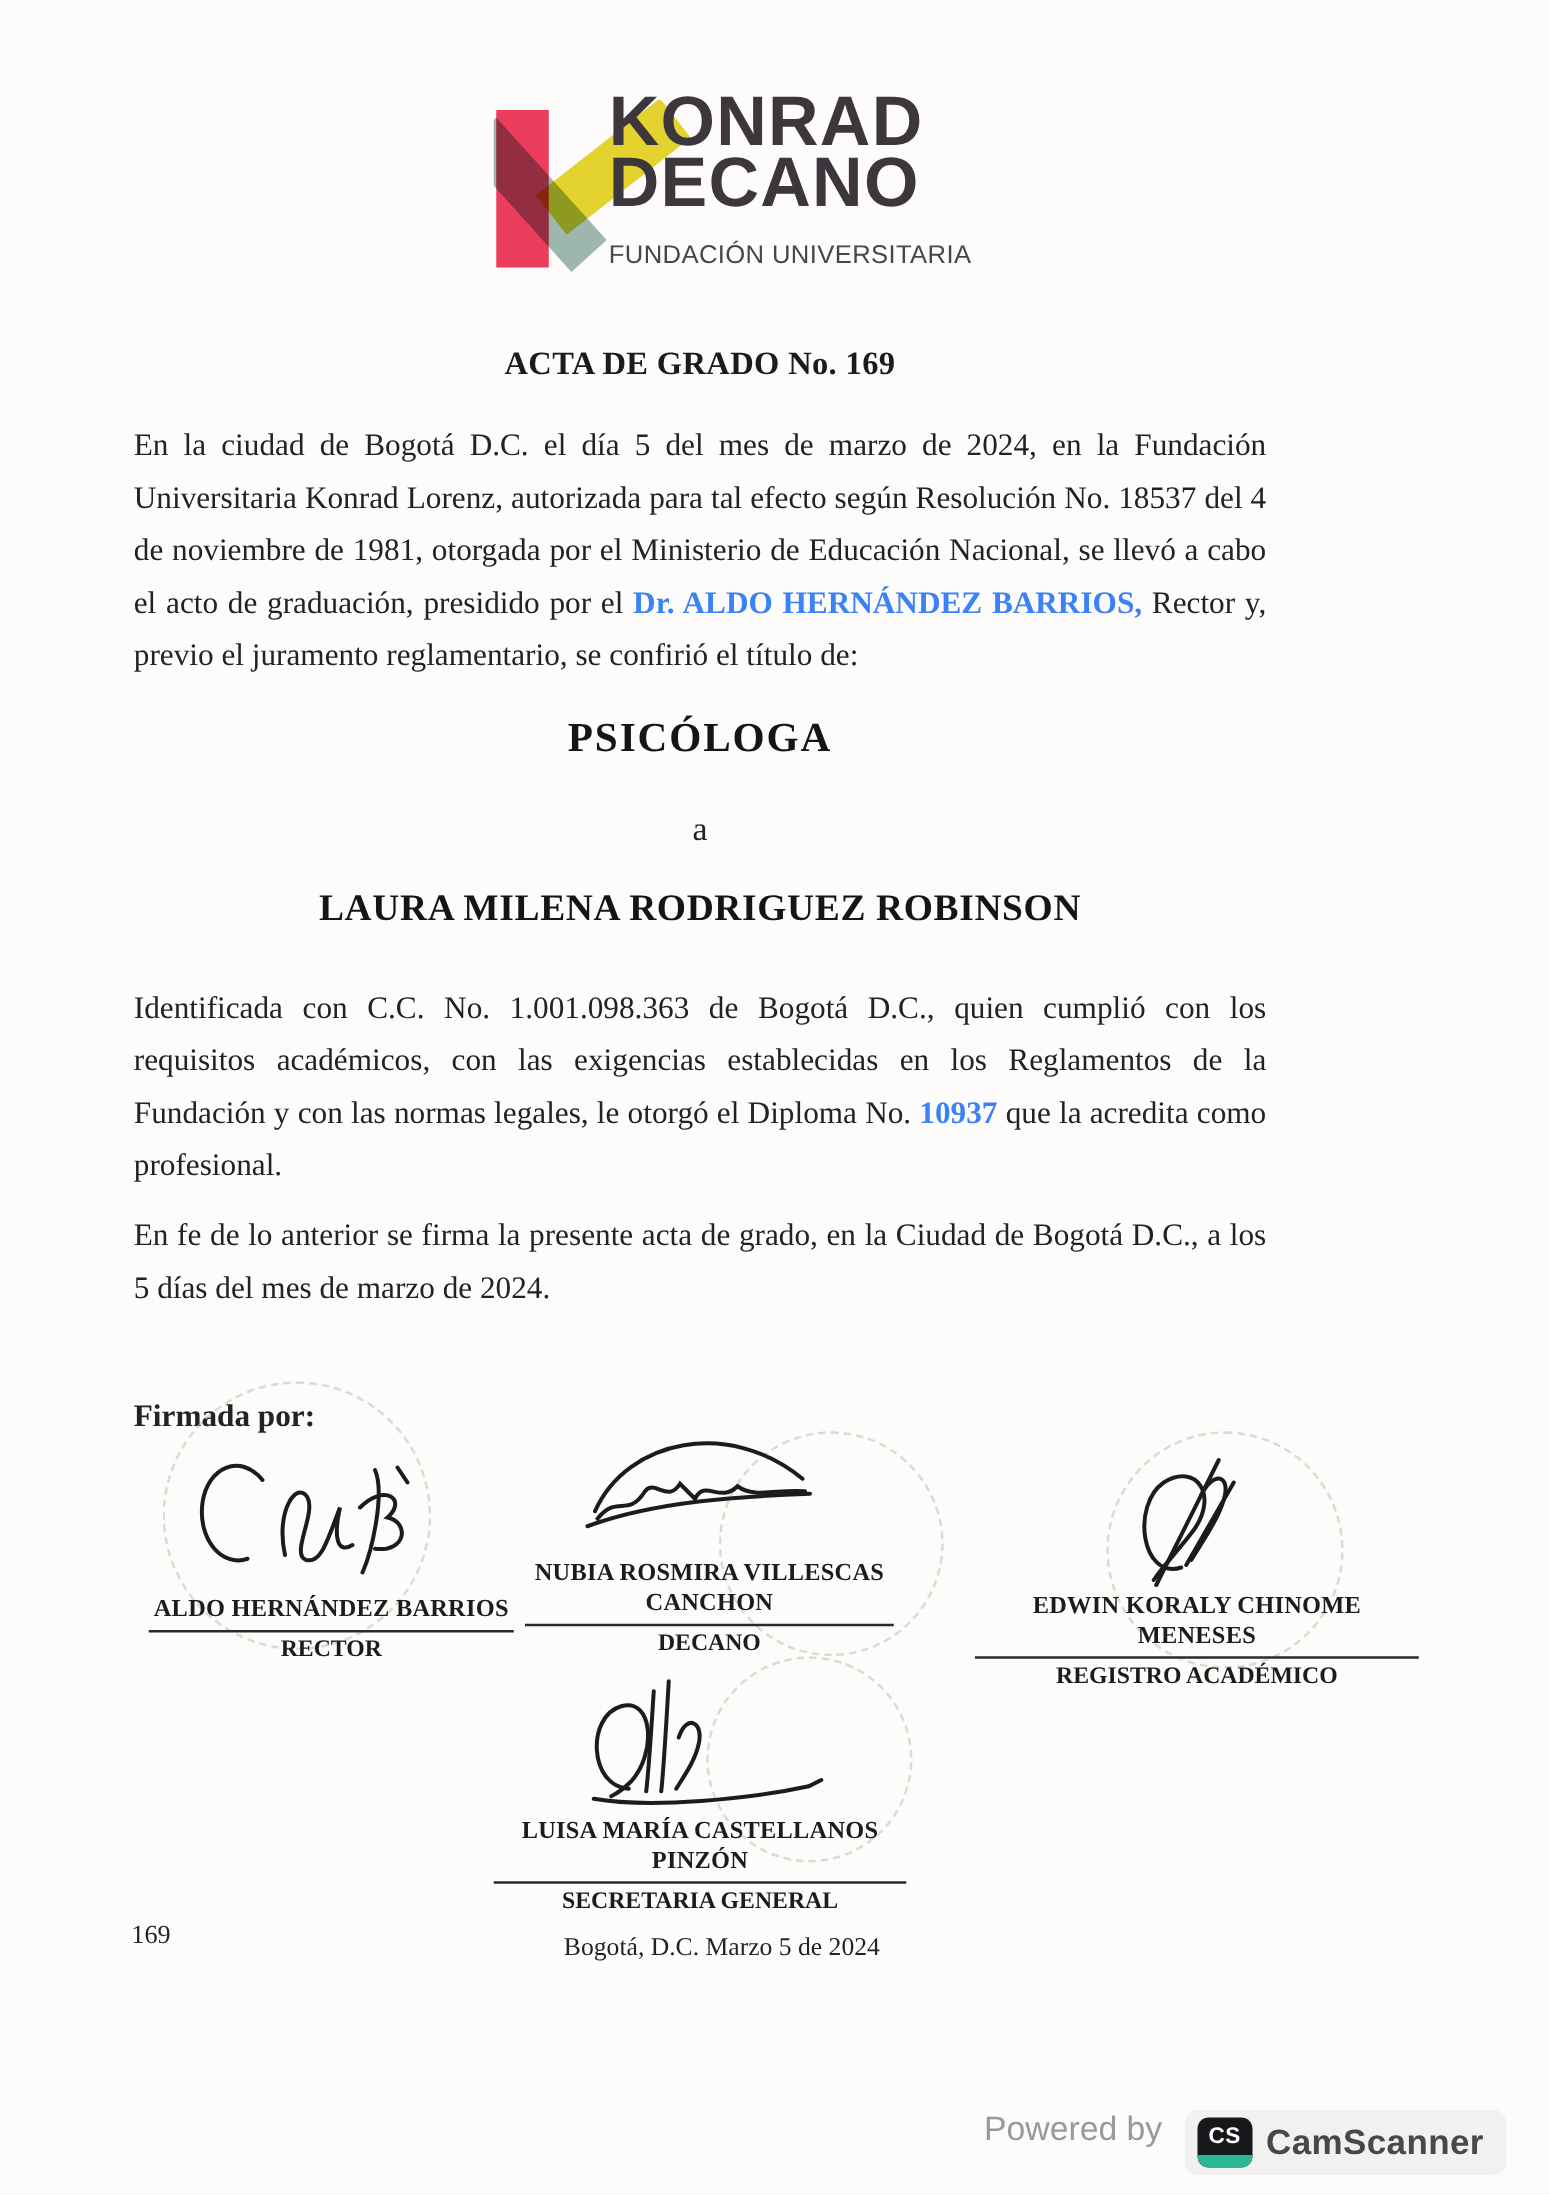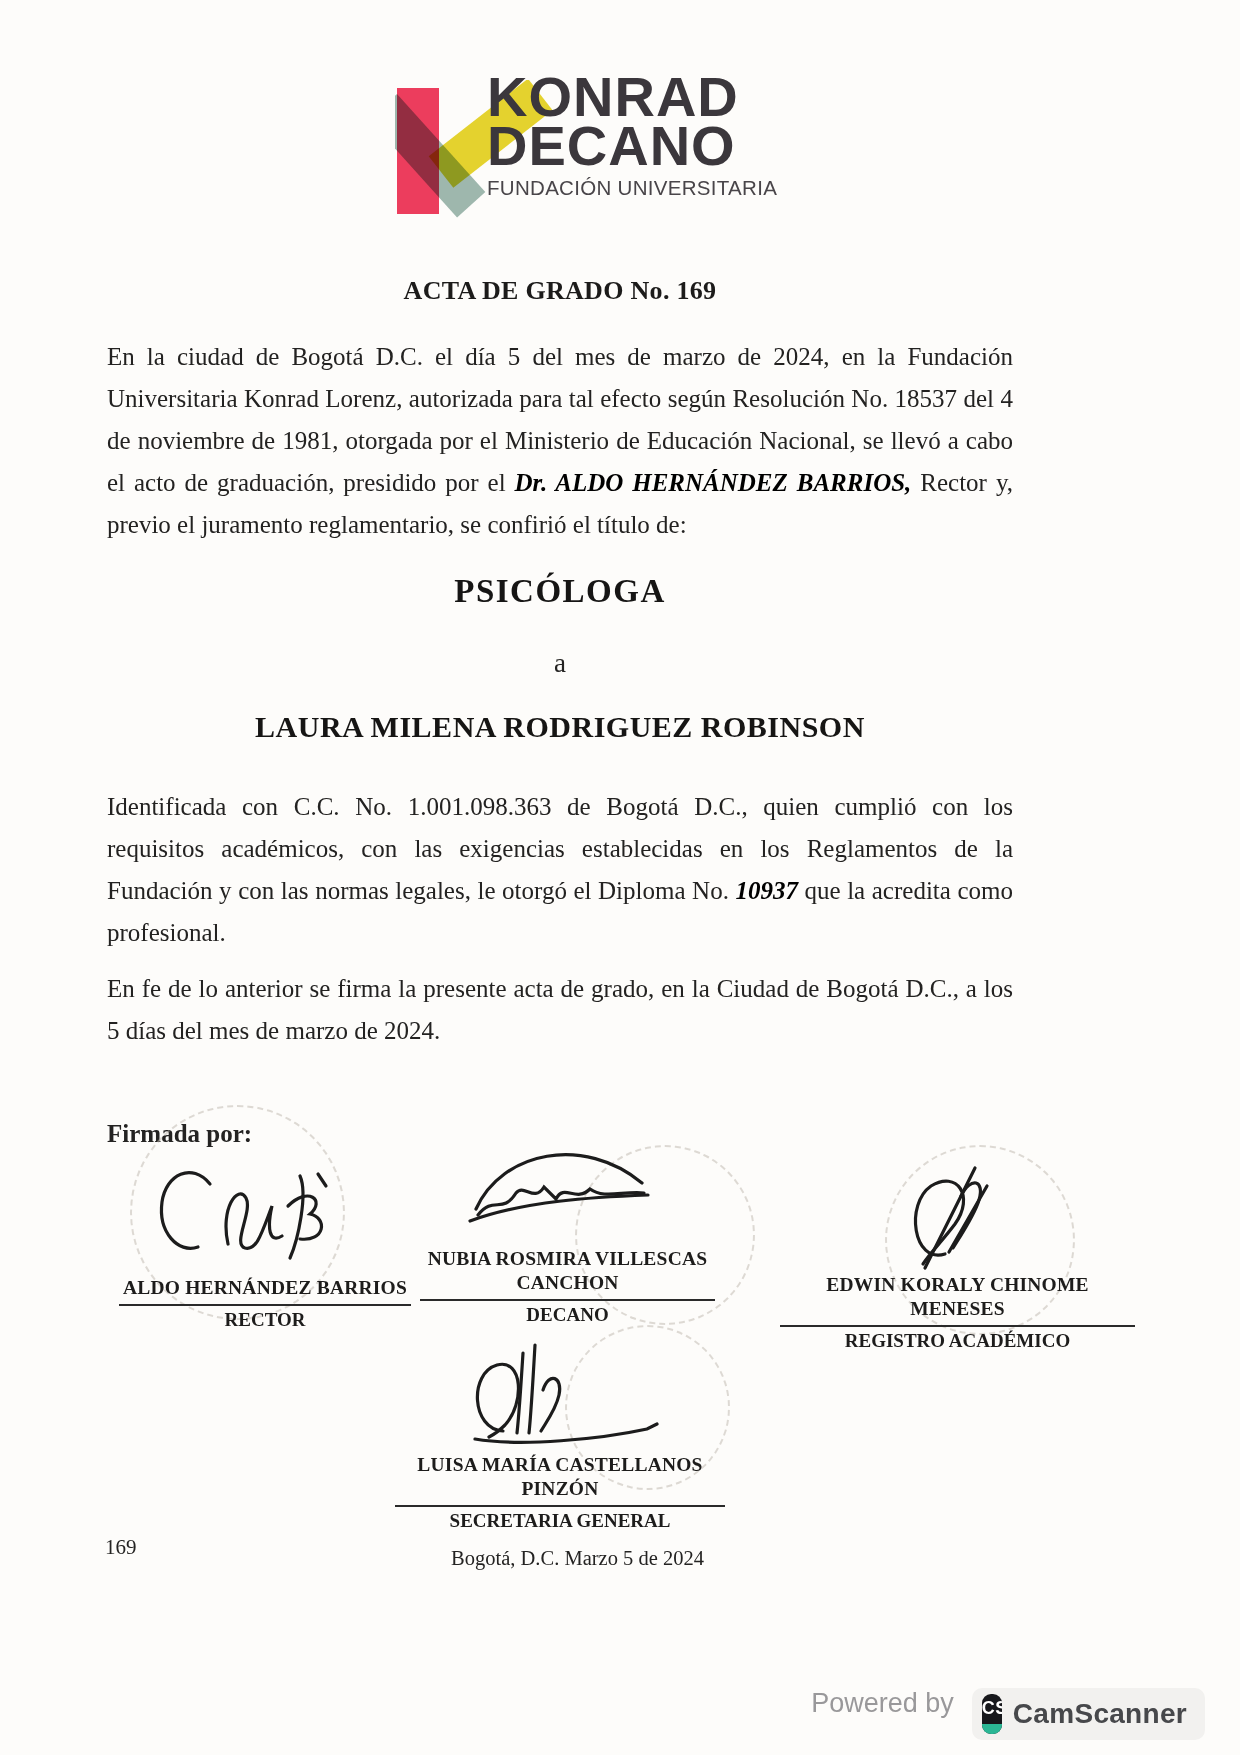--- a/index.html
+++ b/index.html
@@ -12,28 +12,28 @@
   
   .kmark { position:absolute; left:395px; top:80px; width:165px; height:140px; overflow:hidden; }
   .kmark .piece { position:absolute; mix-blend-mode:multiply; }
   .kmark .bar  { left:2px; top:8px; width:42px; height:126px; background:#ee3d5f; }
   .kmark .teal { left:2px; top:14px; width:132px; height:38px; background:#9fb9b1;
                  transform:rotate(48deg); transform-origin:0 0; }
   .kmark .yellow { left:46px; top:72px; width:126px; height:40px; background:#e6d52f;
                  transform:rotate(-38deg); transform-origin:0 50%; }
   .logo-text { position:absolute; left:487px; top:72px; width:300px; font-family:"Liberation Sans", sans-serif; }
   .logo-name { font-size:56px; font-weight:700; line-height:49px; letter-spacing:1px; color:#3b373c; }
-  .logo-sub  { margin-top:6px; font-size:20.5px; letter-spacing:.3px; color:#494549; }
+  .logo-sub  { margin-top:22px; font-size:20.5px; letter-spacing:.3px; color:#494549; }
   
   .doc-title { position:absolute; left:107px; top:276px; width:906px; text-align:center;
                font-size:26px; font-weight:700; letter-spacing:.3px; color:#1c1b1a; }
   .para { position:absolute; left:107px; width:906px; font-size:25px; line-height:42px;
           text-align:justify; color:#232221; }
   .p1 { top:336px; } .p2 { top:786px; } .p3 { top:968px; }
-  .para b { color:#000000;font-style:italic; }
+  .para b { color:#3b82f6; }
   .degree { position:absolute; left:107px; top:573px; width:906px; text-align:center;
             font-size:33px; font-weight:700; letter-spacing:1.5px; color:#161514; }
   .connector { position:absolute; left:107px; top:648px; width:906px; text-align:center; font-size:27px; }
   .grad-name { position:absolute; left:107px; top:710px; width:906px; text-align:center;
                font-size:30px; font-weight:700; letter-spacing:.5px; color:#161514; }
   .signed-label { position:absolute; left:107px; top:1120px; font-size:25px; font-weight:600; }
   
   .sig-block { position:absolute; text-align:center; z-index:2; }
   .sig-block svg { display:block; margin:0 auto; }
   .sig-name { display:inline-block; font-size:19.5px; font-weight:700; letter-spacing:.2px;
@@ -49,21 +49,21 @@
   .st3 { left:885px; top:1145px; width:190px; height:190px; }
   .st4 { left:565px; top:1325px; width:165px; height:165px; }
   
   .page-num  { position:absolute; left:105px; top:1535px; font-size:21px; }
   .place-date{ position:absolute; left:125px; top:1547px; width:905px; text-align:center; font-size:20.5px; }
   .cs-footer { position:absolute; right:35px; top:1688px; display:flex; gap:18px;
                font-family:"Liberation Sans", sans-serif; }
   .powered-by { color:#99989a; font-size:27px; }
   .cs-badge { display:flex; align-items:center; gap:11px; background:#f2f1ef;
               border-radius:10px; padding:6px 18px 6px 10px; }
-  .cs-icon { position:relative; width:20px; height:40px; background:#17181c; border-radius:9px; overflow:hidden; }
+  .cs-icon { position:relative; width:44px; height:40px; background:#17181c; border-radius:9px; overflow:hidden; }
   .cs-icon span { position:absolute; top:4px; left:0; right:0; text-align:center;
                   color:#fff; font-weight:700; font-size:18px; letter-spacing:.5px; }
   .cs-icon i { position:absolute; left:0; right:0; bottom:0; height:10px; background:#2bb795; display:block; }
   .cs-brand { color:#47484b; font-size:28px; font-weight:600; letter-spacing:.3px; }
   path { fill:none; stroke:#1c1c1c; stroke-width:3.2; stroke-linecap:round; }
 </style>
 </head>
 <body>
 
 <div class="page">

